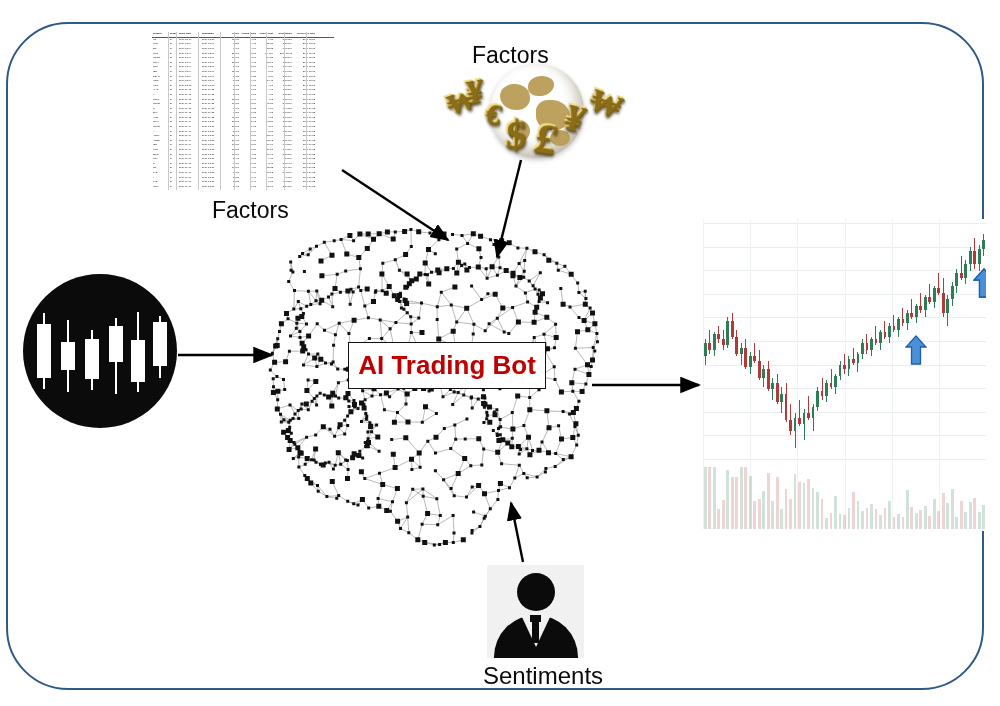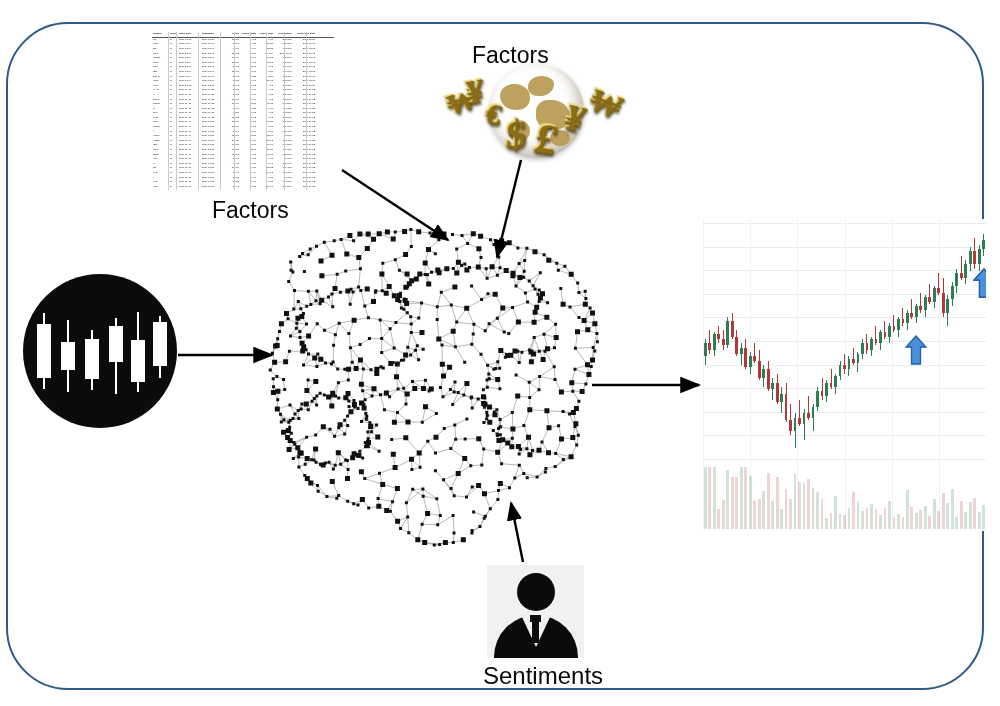--- a/index.html
+++ b/index.html
@@ -538,20 +538,21 @@
 
   <svg class="ov" viewBox="0 0 1000 706">
     <g id="brainEdges" stroke="#9a9a9a" stroke-width="0.7" fill="none">
         <path d="M298.3,301.5L300.8,308.8M298.3,301.5L293.8,309.1M298.3,301.5L306.7,306.2M294.5,290.6L288.7,281.4M294.5,290.6L308.4,291.3M294.5,290.6L293.8,309.1M288.7,281.4L292.9,271.9M291.1,270.2L292.9,271.9M291.1,270.2L290.7,261.9M290.7,261.9L292.9,271.9M299.7,256.4L302.5,253.4M299.7,256.4L308.2,254.8M302.5,253.4L308.2,254.8M302.5,253.4L310.2,249.0M310.2,249.0L308.2,254.8M310.2,249.0L316.5,246.3M316.5,246.3L324.3,242.3M316.5,246.3L308.2,254.8M324.3,242.3L334.2,240.8M324.3,242.3L332.0,255.3M334.2,240.8L341.1,239.4M341.1,239.4L349.9,235.5M341.1,239.4L353.6,240.7M341.1,239.4L346.8,254.0M349.9,235.5L353.6,240.7M359.9,233.9L368.2,234.0M359.9,233.9L353.6,240.7M359.9,233.9L373.5,239.3M368.2,234.0L373.5,239.3M368.2,234.0L379.2,233.7M379.2,233.7L373.5,239.3M379.2,233.7L387.4,231.9M379.2,233.7L393.2,239.1M387.4,231.9L395.3,231.9M395.3,231.9L393.2,239.1M395.3,231.9L404.6,231.4M404.6,231.4L410.9,229.5M410.9,229.5L418.7,231.8M410.9,229.5L411.3,246.4M418.7,231.8L430.0,233.0M430.0,233.0L438.7,233.5M430.0,233.0L438.9,239.8M438.7,233.5L444.0,233.9M438.7,233.5L438.9,239.8M444.0,233.9L438.9,239.8M452.5,234.4L462.0,235.4M462.0,235.4L467.6,243.4M462.0,235.4L473.3,233.7M473.3,233.7L480.6,236.2M473.3,233.7L467.6,243.4M480.6,236.2L490.5,239.8M490.5,239.8L494.0,244.6M490.5,239.8L501.6,240.8M501.6,240.8L509.2,242.8M501.6,240.8L494.0,244.6M509.2,242.8L517.9,247.9M509.2,242.8L494.0,244.6M517.9,247.9L526.9,248.2M526.9,248.2L535.0,251.7M526.9,248.2L524.7,260.6M526.9,248.2L519.1,263.6M535.0,251.7L544.1,254.7M544.1,254.7L548.8,260.3M544.1,254.7L556.8,263.2M548.8,260.3L556.8,263.2M556.8,263.2L558.3,270.2M556.8,263.2L564.9,266.3M564.9,266.3L558.3,270.2M564.9,266.3L571.2,274.3M571.2,274.3L577.7,283.1M571.2,274.3L558.3,270.2M577.7,283.1L578.9,292.6M585.2,291.3L578.9,292.6M585.2,291.3L585.9,298.5M585.2,291.3L585.3,304.2M585.9,298.5L585.3,304.2M585.9,298.5L578.9,292.6M590.1,308.0L592.5,313.1M590.1,308.0L585.3,304.2M590.1,308.0L584.1,320.6M592.5,313.1L594.9,323.8M592.5,313.1L584.1,320.6M594.9,323.8L587.8,329.8M594.9,323.8L596.9,333.6M594.9,323.8L584.1,320.6M596.9,333.6L597.4,341.8M596.9,333.6L587.8,329.8M596.9,333.6L593.2,347.5M597.4,341.8L593.2,347.5M594.8,350.9L593.2,347.5M594.8,350.9L592.5,359.9M592.5,359.9L591.2,366.5M592.5,359.9L587.5,364.8M592.5,359.9L593.2,347.5M591.2,366.5L587.5,364.8M591.2,366.5L588.9,374.6M588.9,374.6L585.9,383.9M588.9,374.6L587.5,364.8M588.9,374.6L575.0,369.2M585.9,383.9L582.1,391.5M585.9,383.9L571.8,382.7M582.1,391.5L572.8,391.2M578.9,401.2L576.4,408.6M578.9,401.2L572.8,391.2M576.4,408.6L573.4,412.6M576.4,408.6L569.6,414.0M573.4,412.6L569.6,414.0M573.4,412.6L563.1,411.6M573.4,412.6L575.9,423.7M574.9,426.4L575.9,423.7M574.9,426.4L578.3,435.3M574.9,426.4L572.8,437.5M574.9,426.4L569.6,414.0M578.3,435.3L572.8,437.5M578.3,435.3L576.7,444.9M578.3,435.3L575.9,423.7M576.7,444.9L572.8,437.5M576.7,444.9L571.1,456.7M571.1,456.7L563.3,459.5M571.1,456.7L555.7,453.6M571.1,456.7L555.2,466.5M563.3,459.5L555.7,453.6M563.3,459.5L555.2,466.5M555.2,466.5L545.9,468.6M545.4,471.9L545.9,468.6M545.4,471.9L537.1,476.9M537.1,476.9L527.2,477.7M537.1,476.9L545.9,468.6M537.1,476.9L523.8,473.4M527.2,477.7L523.8,473.4M514.8,478.1L523.8,473.4M514.8,478.1L509.5,487.7M514.8,478.1L519.3,465.2M509.5,487.7L500.4,483.4M509.5,487.7L498.5,490.6M498.5,490.6L500.4,483.4M498.5,490.6L497.9,499.4M498.5,490.6L484.5,493.7M497.9,499.4L490.3,508.8M490.3,508.8L485.3,516.3M490.3,508.8L484.2,518.2M490.3,508.8L484.5,493.7M484.2,518.2L485.3,516.3M484.2,518.2L479.9,526.6M479.9,526.6L472.1,530.6M479.9,526.6L471.9,533.1M479.9,526.6L485.3,516.3M471.9,533.1L472.1,530.6M463.3,539.7L453.3,542.5M453.3,542.5L445.4,542.4M453.3,542.5L454.0,533.0M445.4,542.4L439.6,544.6M445.4,542.4L434.3,544.9M439.6,544.6L434.3,544.9M439.6,544.6L424.7,542.4M434.3,544.9L424.7,542.4M424.7,542.4L417.8,539.8M417.8,539.8L408.8,532.8M417.8,539.8L422.1,524.2M408.8,532.8L400.5,528.4M408.8,532.8L407.7,517.0M400.5,528.4L397.6,521.3M400.5,528.4L407.7,517.0M397.6,521.3L407.7,517.0M397.6,521.3L390.4,511.3M390.4,511.3L386.7,510.5M390.4,511.3L392.5,501.7M386.7,510.5L378.8,506.3M386.7,510.5L392.5,501.7M378.8,506.3L378.1,498.6M378.8,506.3L368.7,508.0M368.7,508.0L362.4,499.5M358.0,505.1L353.7,503.8M358.0,505.1L362.4,499.5M358.0,505.1L347.7,501.3M347.7,501.3L353.7,503.8M347.7,501.3L338.7,495.6M336.8,498.3L338.7,495.6M336.8,498.3L326.9,496.5M326.9,496.5L318.2,491.2M326.9,496.5L338.7,495.6M326.9,496.5L317.5,485.4M318.2,491.2L317.5,485.4M318.2,491.2L310.8,483.1M310.8,483.1L307.3,478.6M310.8,483.1L317.5,485.4M310.8,483.1L304.8,475.4M304.8,475.4L307.3,478.6M304.8,475.4L298.9,467.1M298.9,467.1L305.2,464.3M298.9,467.1L298.7,457.0M293.3,458.4L298.7,457.0M293.3,458.4L300.0,452.7M293.3,458.4L301.2,453.2M289.1,449.4L294.8,444.2M289.1,449.4L294.0,442.5M289.1,449.4L297.8,447.8M289.1,449.4L290.2,440.5M287.6,437.6L288.6,438.4M287.6,437.6L290.2,440.5M283.6,432.2L288.4,430.5M283.6,432.2L291.3,433.3M283.6,432.2L289.7,427.2M281.3,422.0L283.9,419.8M281.3,422.0L288.8,422.3M281.3,422.0L280.5,414.3M281.3,422.0L290.3,420.3M280.5,414.3L277.3,409.0M280.5,414.3L283.9,419.8M280.5,414.3L290.3,420.3M277.3,409.0L277.7,399.8M277.3,409.0L283.9,419.8M277.3,409.0L290.0,404.9M277.7,399.8L273.4,392.4M277.7,399.8L277.9,391.2M273.4,392.4L277.9,391.2M273.4,392.4L273.5,386.8M273.5,386.8L277.9,391.2M273.5,386.8L273.2,378.8M273.2,378.8L276.9,376.6M270.3,370.0L274.6,362.3M270.3,370.0L276.9,376.6M274.6,362.3L272.4,353.3M274.6,362.3L285.6,361.7M272.4,353.3L275.6,346.0M272.4,353.3L277.2,345.5M272.4,353.3L277.7,338.8M275.6,346.0L277.2,345.5M275.6,346.0L277.7,338.8M277.7,338.8L277.2,345.5M277.7,338.8L279.5,331.5M279.5,331.5L281.4,323.8M281.4,323.8L288.0,318.8M286.5,313.6L288.0,318.8M286.5,313.6L293.8,309.1M293.8,309.1L300.8,308.8M367.3,248.4L373.5,239.3M367.3,248.4L358.8,257.5M411.3,246.4L405.6,254.5M428.5,249.4L435.3,253.7M428.5,249.4L425.2,263.1M428.5,249.4L438.9,239.8M456.7,249.1L467.6,243.4M456.7,249.1L458.4,262.2M467.6,243.4L478.9,248.8M478.9,248.8L481.0,257.6M494.0,244.6L498.8,256.9M321.0,260.9L332.0,255.3M346.8,254.0L358.8,257.5M358.8,257.5L360.4,268.8M382.8,263.3L381.9,274.0M382.8,263.3L395.3,259.7M395.3,259.7L399.4,270.2M395.3,259.7L405.6,254.5M425.2,263.1L431.5,272.2M425.2,263.1L425.1,274.5M458.4,262.2L461.6,265.5M458.4,262.2L464.8,264.1M458.4,262.2L453.4,268.5M458.4,262.2L456.8,273.1M464.8,264.1L461.6,265.5M464.8,264.1L469.5,267.5M464.8,264.1L466.9,270.1M481.0,257.6L478.3,267.1M498.8,256.9L500.0,267.7M498.8,256.9L492.1,266.8M519.1,263.6L524.7,260.6M519.1,263.6L524.2,271.3M519.1,263.6L513.1,273.3M524.7,260.6L524.2,271.3M321.9,275.8L337.2,274.3M337.2,274.3L345.7,271.1M337.2,274.3L335.0,288.5M345.7,271.1L360.4,268.8M360.4,268.8L358.6,287.1M381.9,274.0L389.2,286.5M381.9,274.0L382.2,290.8M399.4,270.2L407.1,274.0M399.4,270.2L411.7,280.8M407.1,274.0L411.7,280.8M427.5,274.8L425.1,274.5M427.5,274.8L431.5,272.2M427.5,274.8L419.8,274.1M427.5,274.8L428.7,284.0M439.1,272.7L437.8,270.0M439.1,272.7L431.5,272.2M439.1,272.7L446.8,268.7M456.8,273.1L453.4,268.5M456.8,273.1L461.6,265.5M466.9,270.1L469.5,267.5M466.9,270.1L461.6,265.5M487.1,278.3L486.2,268.7M487.1,278.3L497.4,275.2M487.1,278.3L492.1,266.8M487.1,278.3L478.3,267.1M497.4,275.2L500.0,267.7M497.4,275.2L506.2,270.5M497.4,275.2L492.1,266.8M512.9,275.7L513.1,273.3M512.9,275.7L519.9,277.4M512.9,275.7L506.2,270.5M512.9,275.7L516.0,286.0M524.2,271.3L523.7,277.3M524.2,271.3L519.9,277.4M540.3,272.7L529.2,281.0M540.3,272.7L533.1,285.7M308.4,291.3L316.8,291.1M308.4,291.3L316.0,300.7M308.4,291.3L310.8,304.6M316.8,291.1L316.0,300.7M316.8,291.1L321.7,300.2M316.8,291.1L320.1,303.7M335.0,288.5L331.9,294.0M335.0,288.5L340.4,292.2M351.0,289.2L353.1,292.0M351.0,289.2L347.9,290.9M351.0,289.2L358.6,287.1M358.6,287.1L360.8,290.4M358.6,287.1L353.1,292.0M375.8,290.7L375.4,292.2M375.8,290.7L382.2,290.8M389.2,286.5L386.2,293.2M389.2,286.5L382.2,290.8M389.2,286.5L394.3,295.7M409.3,283.7L407.6,286.8M409.3,283.7L411.7,280.8M428.7,284.0L425.1,274.5M441.3,292.2L454.9,287.0M441.3,292.2L437.3,306.7M441.3,292.2L451.3,305.1M471.6,285.9L481.6,299.6M487.9,293.7L495.2,294.3M487.9,293.7L481.6,299.6M495.2,294.3L481.6,299.6M495.2,294.3L502.8,308.1M516.0,286.0L519.9,277.4M516.0,286.0L523.7,277.3M516.0,286.0L525.4,292.9M525.4,292.9L527.6,301.9M525.4,292.9L535.1,289.0M542.5,293.8L538.0,294.3M542.5,293.8L540.4,297.9M542.5,293.8L539.2,290.1M542.5,293.8L539.1,301.5M560.8,288.5L563.1,304.2M300.8,308.8L303.4,313.4M300.8,308.8L306.7,306.2M320.1,303.7L321.7,300.2M320.1,303.7L316.0,300.7M320.1,303.7L310.8,304.6M332.7,306.8L328.5,296.9M332.7,306.8L331.9,294.0M332.7,306.8L321.7,300.2M350.2,304.2L353.1,292.0M350.2,304.2L347.9,290.9M364.8,306.1L373.5,301.4M364.8,306.1L368.4,317.7M364.8,306.1L360.8,290.4M373.5,301.4L375.4,292.2M398.6,298.8L397.7,299.6M398.6,298.8L399.5,301.5M398.6,298.8L399.9,301.5M398.6,298.8L399.5,295.6M404.1,298.9L405.2,300.4M404.1,298.9L399.9,301.5M421.5,303.1L406.6,303.4M421.5,303.1L418.8,318.0M421.5,303.1L437.3,306.7M421.5,303.1L405.2,300.4M437.3,306.7L437.2,319.4M437.3,306.7L451.3,305.1M451.3,305.1L466.7,308.2M451.3,305.1L456.7,322.1M466.7,308.2L456.7,322.1M466.7,308.2L481.6,299.6M466.7,308.2L473.9,324.2M502.8,308.1L512.6,307.4M502.8,308.1L497.3,318.2M512.6,307.4L518.4,322.1M512.6,307.4L527.6,301.9M512.6,307.4L497.3,318.2M527.6,301.9L536.7,307.3M547.6,302.8L539.1,301.5M547.6,302.8L540.4,297.9M563.1,304.2L570.0,306.9M570.0,306.9L579.0,317.6M570.0,306.9L585.3,304.2M288.0,318.8L296.8,323.2M306.5,323.9L301.8,316.5M306.5,323.9L296.8,323.2M306.5,323.9L299.9,331.5M317.2,323.8L324.5,330.3M317.2,323.8L308.6,336.0M339.2,323.3L335.4,334.8M339.2,323.3L348.9,333.4M339.2,323.3L354.1,320.3M339.2,323.3L324.5,330.3M354.1,320.3L348.9,333.4M354.1,320.3L368.4,317.7M368.4,317.7L380.2,319.9M380.2,319.9L390.1,328.8M380.2,319.9L395.9,322.5M380.2,319.9L381.7,338.6M395.9,322.5L390.1,328.8M395.9,322.5L407.2,312.8M395.9,322.5L411.2,324.1M411.2,324.1L410.7,316.7M411.2,324.1L411.3,332.4M411.2,324.1L418.8,318.0M418.8,318.0L410.7,316.7M437.2,319.4L438.8,338.9M456.7,322.1L453.2,331.2M456.7,322.1L473.9,324.2M473.9,324.2L473.2,333.9M473.9,324.2L485.2,330.8M489.1,323.8L485.2,330.8M489.1,323.8L497.3,318.2M489.1,323.8L504.2,332.0M497.3,318.2L504.2,332.0M497.3,318.2L485.2,330.8M518.4,322.1L508.8,333.4M518.4,322.1L534.1,322.3M534.1,322.3L535.1,312.3M534.1,322.3L546.8,317.2M546.8,317.2L555.6,324.3M546.8,317.2L535.1,312.3M555.6,324.3L556.2,337.6M555.6,324.3L544.0,334.2M579.0,317.6L584.1,320.6M584.1,320.6L587.8,329.8M290.5,336.0L300.0,337.5M290.5,336.0L296.3,328.3M290.5,336.0L299.9,331.5M308.6,336.0L300.0,337.5M308.6,336.0L302.1,343.3M324.5,330.3L335.4,334.8M335.4,334.8L333.6,345.3M348.9,333.4L350.4,347.7M369.4,338.5L360.1,344.6M369.4,338.5L381.7,338.6M381.7,338.6L390.1,328.8M381.7,338.6L381.7,352.4M381.7,338.6L394.2,348.0M390.1,328.8L394.2,348.0M411.3,332.4L422.0,332.6M411.3,332.4L417.3,345.7M411.3,332.4L407.8,347.3M438.8,338.9L442.0,345.1M438.8,338.9L453.2,331.2M438.8,338.9L455.4,346.8M453.2,331.2L455.4,346.8M473.2,333.9L471.8,344.3M504.2,332.0L508.8,333.4M534.2,337.5L544.0,334.2M534.2,337.5L529.4,350.0M534.2,337.5L539.3,351.3M534.2,337.5L531.0,352.0M544.0,334.2L556.2,337.6M544.0,334.2L547.5,348.7M556.2,337.6L554.5,347.8M577.5,331.8L587.8,329.8M577.5,331.8L575.4,348.2M289.4,351.3L285.6,361.7M289.4,351.3L302.7,351.1M302.7,351.1L306.0,349.8M302.7,351.1L303.7,346.8M317.8,354.0L314.7,358.0M317.8,354.0L320.8,359.3M317.8,354.0L308.5,354.0M317.8,354.0L325.5,363.1M333.6,345.3L333.1,362.1M350.4,347.7L360.1,344.6M350.4,347.7L352.2,362.2M350.4,347.7L360.4,360.0M381.7,352.4L394.2,348.0M381.7,352.4L390.8,363.4M394.2,348.0L405.6,354.9M407.8,347.3L405.6,354.9M407.8,347.3L410.7,355.0M407.8,347.3L415.5,350.3M423.2,349.3L417.3,345.7M423.2,349.3L415.5,350.3M442.0,345.1L455.4,346.8M442.0,345.1L442.3,364.3M455.4,346.8L471.8,344.3M455.4,346.8L464.7,362.3M471.8,344.3L481.0,354.2M481.0,354.2L487.5,365.3M500.8,350.5L505.4,357.3M500.8,350.5L507.5,355.4M500.8,350.5L510.8,355.2M500.8,350.5L497.8,361.8M515.0,351.0L517.9,351.3M515.0,351.0L510.8,355.2M515.0,351.0L521.9,352.2M533.6,354.0L531.0,352.0M533.6,354.0L529.4,350.0M533.6,354.0L539.3,351.3M547.5,348.7L545.0,351.3M547.5,348.7L554.5,347.8M547.5,348.7L539.3,351.3M554.5,347.8L545.0,351.3M575.4,348.2L593.2,347.5M575.4,348.2L587.5,364.8M303.5,365.1L308.5,354.0M303.5,365.1L314.7,358.0M303.5,365.1L316.9,366.6M316.9,366.6L320.8,359.3M316.9,366.6L314.7,358.0M316.9,366.6L325.5,363.1M333.1,362.1L331.5,364.1M333.1,362.1L325.5,363.1M333.1,362.1L337.7,369.1M352.2,362.2L356.1,368.6M352.2,362.2L348.6,369.3M360.4,360.0L363.4,369.1M360.4,360.0L356.1,368.6M360.4,360.0L371.0,369.7M381.0,366.8L383.3,368.1M381.0,366.8L376.8,369.2M393.0,362.4L390.8,363.4M393.0,362.4L397.3,363.9M403.6,360.0L401.4,360.3M403.6,360.0L405.6,354.9M403.6,360.0L397.3,363.9M403.6,360.0L410.7,355.0M418.6,359.8L410.7,355.0M418.6,359.8L415.5,350.3M442.3,364.3L449.6,367.2M442.3,364.3L443.5,375.9M449.6,367.2L443.5,375.9M487.5,365.3L493.9,369.3M487.5,365.3L488.8,373.9M487.5,365.3L495.7,368.5M487.5,365.3L497.8,361.8M499.7,368.2L495.7,368.5M499.7,368.2L493.9,369.3M499.7,368.2L497.8,361.8M519.2,362.6L521.9,352.2M519.2,362.6L510.8,355.2M519.2,362.6L517.9,351.3M531.4,361.8L531.0,352.0M543.1,359.4L545.0,351.3M543.1,359.4L539.3,351.3M554.2,366.8L555.0,379.6M554.2,366.8L539.6,376.6M554.2,366.8L545.0,351.3M575.0,369.2L587.5,364.8M575.0,369.2L571.8,382.7M276.9,376.6L283.5,379.4M283.5,379.4L284.7,389.5M308.1,380.1L315.8,381.5M308.1,380.1L306.9,390.4M315.8,381.5L306.9,390.4M338.4,382.7L348.3,379.9M338.4,382.7L332.7,393.3M338.4,382.7L335.5,395.9M348.3,379.9L348.6,369.3M361.4,384.3L362.6,390.7M361.4,384.3L374.0,388.8M361.4,384.3L363.4,369.1M376.8,373.6L376.8,369.2M376.8,373.6L371.0,369.7M396.5,376.7L398.1,388.9M396.5,376.7L397.3,363.9M396.5,376.7L403.7,388.2M412.5,381.6L414.8,388.5M412.5,381.6L403.7,388.2M412.5,381.6L425.4,380.2M412.5,381.6L423.5,388.6M425.4,380.2L423.5,388.6M425.4,380.2L431.3,389.1M443.5,375.9L440.5,387.6M455.0,381.9L450.4,389.6M455.0,381.9L454.2,392.1M466.9,383.6L463.8,395.1M466.9,383.6L458.2,392.4M489.3,378.7L487.0,379.9M489.3,378.7L488.8,373.9M489.3,378.7L497.7,379.6M497.7,379.6L499.9,388.8M497.7,379.6L488.8,373.9M497.7,379.6L487.0,379.9M516.1,375.0L529.2,382.3M529.2,382.3L539.6,376.6M529.2,382.3L539.0,389.7M529.2,382.3L529.7,397.4M539.6,376.6L539.0,389.7M539.6,376.6L555.0,379.6M555.0,379.6L561.4,391.9M571.8,382.7L572.8,391.2M277.9,391.2L284.7,389.5M306.9,390.4L314.3,398.5M320.1,393.3L316.9,395.9M320.1,393.3L324.3,395.0M332.7,393.3L332.2,396.0M332.7,393.3L335.5,395.9M332.7,393.3L328.6,397.0M348.0,393.6L345.8,397.8M348.0,393.6L348.8,401.0M348.0,393.6L354.0,400.4M362.6,390.7L365.1,399.8M362.6,390.7L372.0,396.0M362.6,390.7L374.0,388.8M374.0,388.8L372.0,396.0M374.0,388.8L380.5,394.8M389.6,396.7L386.4,392.9M389.6,396.7L380.5,394.8M389.6,396.7L398.1,388.9M407.2,394.1L403.7,388.2M407.2,394.1L414.8,388.5M407.2,394.1L406.0,403.9M407.2,394.1L398.1,388.9M429.1,390.9L431.3,389.1M429.1,390.9L423.5,388.6M443.0,396.7L440.5,387.6M443.0,396.7L450.4,389.6M443.0,396.7L454.2,392.1M454.2,392.1L458.2,392.4M454.2,392.1L450.4,389.6M454.2,392.1L463.8,395.1M471.5,397.0L471.2,398.0M471.5,397.0L478.2,399.1M471.5,397.0L463.8,395.1M483.5,396.7L484.9,398.0M483.5,396.7L478.2,399.1M499.9,388.8L487.3,387.2M517.7,396.0L529.7,397.4M517.7,396.0L512.3,412.6M529.7,397.4L539.0,389.7M529.7,397.4L529.8,409.7M561.4,391.9L572.8,391.2M290.0,404.9L298.2,410.5M290.0,404.9L295.0,413.9M308.3,409.8L306.3,404.0M308.3,409.8L301.2,409.1M308.3,409.8L301.9,403.9M308.3,409.8L312.1,401.3M316.6,405.1L312.1,401.3M316.6,405.1L314.3,398.5M316.6,405.1L316.9,395.9M331.8,405.9L328.6,397.0M331.8,405.9L332.2,396.0M349.0,406.6L350.9,411.8M349.0,406.6L354.6,407.1M363.9,404.3L361.5,402.9M363.9,404.3L364.1,408.0M384.4,409.7L397.5,412.6M384.4,409.7L380.5,394.8M397.5,412.6L394.4,422.2M397.5,412.6L406.0,403.9M397.5,412.6L408.0,421.9M406.0,403.9L403.7,388.2M425.5,406.8L436.4,413.5M425.5,406.8L422.3,422.2M436.4,413.5L422.3,422.2M452.7,404.5L458.2,392.4M452.7,404.5L463.8,395.1M472.2,408.1L471.2,398.0M472.2,408.1L478.2,399.1M486.8,412.6L487.3,415.5M486.8,412.6L484.4,407.3M486.8,412.6L489.5,407.1M496.9,409.7L494.3,411.9M496.9,409.7L495.0,414.7M496.9,409.7L489.5,407.1M496.9,409.7L500.1,419.6M512.3,412.6L500.1,419.6M512.3,412.6L512.9,429.0M529.8,409.7L523.9,425.5M529.8,409.7L546.9,410.8M546.9,410.8L563.1,411.6M546.9,410.8L549.0,427.8M563.1,411.6L569.6,414.0M283.9,419.8L288.8,422.3M283.9,419.8L290.3,420.3M298.8,418.6L293.0,418.4M298.8,418.6L295.0,413.9M298.8,418.6L298.2,410.5M298.8,418.6L290.3,420.3M323.3,426.8L330.0,429.2M323.3,426.8L315.7,434.9M323.3,426.8L334.6,436.3M330.0,429.2L334.6,436.3M347.7,425.6L344.7,420.2M347.7,425.6L340.1,424.7M347.7,425.6L344.7,433.9M361.5,421.5L366.4,419.2M361.5,421.5L366.8,416.2M361.5,421.5L369.9,422.8M361.5,421.5L365.8,413.5M376.6,425.0L370.6,426.4M376.6,425.0L369.9,422.8M376.6,425.0L371.6,431.8M376.6,425.0L367.9,432.1M394.4,422.2L408.0,421.9M408.0,421.9L422.3,422.2M444.3,428.5L454.8,424.9M444.3,428.5L436.0,437.3M454.8,424.9L466.9,418.9M454.8,424.9L455.7,439.2M483.9,422.5L486.7,418.8M483.9,422.5L489.8,422.2M500.6,426.8L500.1,427.1M500.6,426.8L498.5,428.4M500.6,426.8L500.1,419.6M500.6,426.8L497.1,433.9M512.9,429.0L512.3,438.3M512.9,429.0L523.9,425.5M512.9,429.0L500.1,427.1M523.9,425.5L528.5,437.2M549.0,427.8L558.6,425.8M549.0,427.8L542.0,442.1M558.6,425.8L561.5,439.0M288.6,438.4L290.2,440.5M288.6,438.4L291.3,433.3M288.6,438.4L294.0,442.5M306.6,437.2L315.7,434.9M306.6,437.2L294.0,442.5M306.6,437.2L294.8,444.2M306.6,437.2L297.8,447.8M334.6,436.3L338.7,427.7M334.6,436.3L344.7,433.9M344.7,433.9L338.7,427.7M365.3,442.4L368.5,442.5M365.3,442.4L367.3,445.8M365.3,442.4L365.6,446.5M377.8,437.1L371.6,431.8M377.8,437.1L368.1,438.7M391.7,439.6L405.8,437.8M405.8,437.8L419.2,452.9M427.8,441.2L436.0,437.3M427.8,441.2L435.5,452.9M427.8,441.2L419.2,452.9M455.7,439.2L465.2,438.9M455.7,439.2L450.8,448.6M465.2,438.9L478.8,438.7M478.8,438.7L483.7,449.1M498.9,440.5L502.8,439.8M498.9,440.5L497.4,435.6M512.3,438.3L507.8,443.0M512.3,438.3L511.8,446.8M512.3,438.3L502.8,439.8M528.5,437.2L526.9,448.7M528.5,437.2L518.4,446.5M528.5,437.2L532.5,450.4M542.0,442.1L539.0,450.3M542.0,442.1L548.5,452.7M561.5,439.0L572.8,437.5M561.5,439.0L555.7,453.6M298.7,457.0L300.0,452.7M298.7,457.0L301.2,453.2M298.7,457.0L307.2,458.5M315.6,449.0L314.1,459.9M315.6,449.0L311.6,459.8M338.3,452.8L345.7,460.1M338.3,452.8L340.7,464.3M338.3,452.8L347.4,460.5M338.3,452.8L335.2,465.2M354.1,453.7L355.3,455.3M354.1,453.7L352.6,457.8M362.7,458.1L358.8,455.4M362.7,458.1L359.8,451.2M362.7,458.1L355.3,455.3M379.1,451.3L367.3,445.8M379.1,451.3L368.5,442.5M393.3,454.3L395.1,467.6M411.5,459.3L419.2,452.9M411.5,459.3L411.9,469.6M411.5,459.3L420.1,467.3M411.5,459.3L395.1,467.6M419.2,452.9L420.1,467.3M435.5,452.9L450.8,448.6M450.8,448.6L464.7,458.5M464.7,458.5L470.8,465.7M464.7,458.5L458.2,473.5M483.7,449.1L497.7,452.2M483.7,449.1L481.8,464.9M497.7,452.2L501.6,463.7M497.7,452.2L502.8,439.8M497.7,452.2L507.8,443.0M519.2,453.9L520.6,449.4M519.2,453.9L518.4,446.5M519.2,453.9L526.9,448.7M529.9,454.7L532.5,450.4M529.9,454.7L526.9,448.7M529.9,454.7L539.0,450.3M548.5,452.7L555.7,453.6M548.5,452.7L539.0,450.3M305.2,464.3L307.2,458.5M305.2,464.3L311.6,459.8M323.2,465.1L320.5,464.6M323.2,465.1L325.4,463.1M323.2,465.1L329.0,462.2M333.4,469.1L335.2,465.2M333.4,469.1L329.0,462.2M348.1,469.4L347.4,460.5M348.1,469.4L340.7,464.3M348.1,469.4L347.5,478.5M361.4,471.8L364.8,478.6M379.5,473.2L382.7,484.4M379.5,473.2L364.8,478.6M379.5,473.2L395.1,467.6M411.9,469.6L420.1,467.3M435.4,470.7L443.6,479.8M458.2,473.5L470.8,465.7M458.2,473.5L443.6,479.8M458.2,473.5L451.1,488.5M470.8,465.7L481.8,464.9M501.6,463.7L519.3,465.2M519.3,465.2L523.8,473.4M307.3,478.6L317.5,485.4M332.3,481.6L338.7,495.6M364.8,478.6L382.7,484.4M382.7,484.4L378.1,498.6M382.7,484.4L397.4,488.6M397.4,488.6L392.5,501.7M412.7,489.3L422.9,489.0M412.7,489.3L423.2,496.2M412.7,489.3L406.4,502.8M422.9,489.0L423.2,496.2M422.9,489.0L436.8,498.7M422.9,489.0L406.4,502.8M443.6,479.8L451.1,488.5M443.6,479.8L454.2,495.7M451.1,488.5L454.2,495.7M472.2,487.1L478.6,485.4M472.2,487.1L466.5,497.1M478.6,485.4L484.5,493.7M478.6,485.4L466.5,497.1M353.7,503.8L362.4,499.5M378.1,498.6L392.5,501.7M406.4,502.8L407.7,517.0M423.2,496.2L436.8,498.7M423.2,496.2L427.6,513.5M436.8,498.7L440.3,515.5M454.2,495.7L466.5,497.1M427.6,513.5L422.1,524.2M427.6,513.5L440.3,515.5M440.3,515.5L437.7,524.7M453.1,515.5L454.0,533.0M453.1,515.5L437.7,524.7M473.6,511.9L485.3,516.3M422.1,524.2L437.7,524.7M417.3,345.7L415.5,350.3M417.3,345.7L410.7,355.0M415.5,350.3L410.7,355.0M410.7,355.0L405.6,354.9M401.4,360.3L397.3,363.9M383.3,368.1L376.8,369.2M371.0,369.7L363.4,369.1M363.4,369.1L356.1,368.6M356.1,368.6L348.6,369.3M348.6,369.3L344.8,369.2M344.8,369.2L337.7,369.1M337.7,369.1L331.5,364.1M331.5,364.1L325.5,363.1M325.5,363.1L320.8,359.3M320.8,359.3L314.7,358.0M314.7,358.0L308.5,354.0M308.5,354.0L306.0,349.8M306.0,349.8L303.7,346.8M306.0,349.8L302.1,343.3M303.7,346.8L302.1,343.3M302.1,343.3L300.0,337.5M300.0,337.5L299.9,331.5M299.9,331.5L296.3,328.3M299.9,331.5L296.8,323.2M296.3,328.3L296.8,323.2M296.8,323.2L297.9,318.3M296.8,323.2L301.8,316.5M297.9,318.3L301.8,316.5M297.9,318.3L303.4,313.4M301.8,316.5L303.4,313.4M306.7,306.2L310.8,304.6M310.8,304.6L316.0,300.7M316.0,300.7L321.7,300.2M321.7,300.2L328.5,296.9M328.5,296.9L331.9,294.0M331.9,294.0L340.4,292.2M340.4,292.2L347.9,290.9M347.9,290.9L353.1,292.0M360.8,290.4L367.2,288.9M375.4,292.2L382.2,290.8M382.2,290.8L386.2,293.2M394.3,295.7L397.7,299.6M394.3,295.7L399.5,295.6M397.7,299.6L399.5,301.5M397.7,299.6L399.9,301.5M397.7,299.6L399.5,295.6M405.2,300.4L406.6,303.4M405.2,300.4L399.9,301.5M406.6,303.4L403.9,309.3M410.7,316.7L407.2,312.8M410.7,316.7L403.9,309.3M407.2,312.8L403.9,309.3M403.9,309.3L401.4,308.1M403.9,309.3L399.9,301.5M401.4,308.1L399.9,301.5M399.5,301.5L399.9,301.5M399.5,295.6L400.4,293.3M405.8,287.3L407.6,286.8M407.6,286.8L411.7,280.8M411.7,280.8L416.3,278.9M416.3,278.9L419.8,274.1M419.8,274.1L425.1,274.5M425.1,274.5L431.5,272.2M431.5,272.2L437.8,270.0M437.8,270.0L446.8,268.7M446.8,268.7L453.4,268.5M469.5,267.5L478.3,267.1M478.3,267.1L486.2,268.7M486.2,268.7L492.1,266.8M492.1,266.8L500.0,267.7M500.0,267.7L506.2,270.5M506.2,270.5L513.1,273.3M513.1,273.3L519.9,277.4M519.9,277.4L523.7,277.3M523.7,277.3L529.2,281.0M529.2,281.0L533.1,285.7M529.2,281.0L535.1,289.0M533.1,285.7L535.1,289.0M535.1,289.0L539.2,290.1M535.1,289.0L538.0,294.3M539.2,290.1L538.0,294.3M538.0,294.3L540.4,297.9M540.4,297.9L539.1,301.5M539.1,301.5L536.7,307.3M536.7,307.3L535.1,312.3M338.7,427.7L340.1,424.7M340.1,424.7L344.7,420.2M344.7,420.2L347.6,415.9M347.6,415.9L350.9,411.8M350.9,411.8L354.6,407.1M350.9,411.8L358.0,408.4M354.6,407.1L354.5,404.6M354.6,407.1L358.0,408.4M361.5,402.9L365.1,399.8M361.5,402.9L364.1,408.0M361.5,402.9L358.0,408.4M365.1,399.8L372.0,396.0M372.0,396.0L380.5,394.8M380.5,394.8L386.4,392.9M386.4,392.9L398.1,388.9M398.1,388.9L403.7,388.2M414.8,388.5L423.5,388.6M423.5,388.6L431.3,389.1M450.4,389.6L458.2,392.4M458.2,392.4L463.8,395.1M463.8,395.1L471.2,398.0M471.2,398.0L478.2,399.1M478.2,399.1L484.9,398.0M478.2,399.1L483.6,403.4M485.0,404.2L483.6,403.4M485.0,404.2L484.4,407.3M485.0,404.2L489.5,407.1M485.0,404.2L484.9,398.0M489.5,407.1L484.4,407.3M494.3,411.9L495.0,414.7M495.0,414.7L500.1,419.6M495.0,414.7L487.3,415.5M500.1,419.6L500.1,427.1M500.1,419.6L498.5,428.4M500.1,427.1L498.5,428.4M500.3,434.7L497.4,435.6M500.3,434.7L497.1,433.9M500.3,434.7L502.8,439.8M539.0,450.3L532.5,450.4M532.5,450.4L526.9,448.7M526.9,448.7L520.6,449.4M526.9,448.7L518.4,446.5M520.6,449.4L518.4,446.5M518.4,446.5L511.8,446.8M511.8,446.8L507.8,443.0M507.8,443.0L502.8,439.8M502.8,439.8L497.4,435.6M497.4,435.6L497.1,433.9M497.1,433.9L493.3,430.6M489.8,422.2L486.7,418.8M486.7,418.8L487.3,415.5M484.4,407.3L483.6,403.4M483.6,403.4L484.9,398.0M483.4,389.8L487.3,387.2M487.3,387.2L487.0,379.9M487.0,379.9L488.8,373.9M493.9,369.3L495.7,368.5M495.7,368.5L497.8,361.8M505.4,357.3L507.5,355.4M505.4,357.3L510.8,355.2M507.5,355.4L510.8,355.2M517.9,351.3L521.9,352.2M521.9,352.2L529.4,350.0M529.4,350.0L531.0,352.0M529.4,350.0L539.3,351.3M539.3,351.3L545.0,351.3M371.6,431.8L367.9,432.1M371.6,431.8L370.6,426.4M371.6,431.8L368.1,438.7M367.9,432.1L370.6,426.4M367.9,432.1L368.1,438.7M368.1,438.7L368.5,442.5M368.5,442.5L367.3,445.8M368.5,442.5L365.6,446.5M367.3,445.8L365.6,446.5M365.6,446.5L359.8,451.2M359.8,451.2L358.8,455.4M359.8,451.2L355.3,455.3M358.8,455.4L355.3,455.3M355.3,455.3L352.6,457.8M347.4,460.5L345.7,460.1M347.4,460.5L340.7,464.3M345.7,460.1L340.7,464.3M340.7,464.3L335.2,465.2M335.2,465.2L329.0,462.2M335.2,465.2L325.4,463.1M329.0,462.2L325.4,463.1M325.4,463.1L320.5,464.6M325.4,463.1L316.0,462.2M320.5,464.6L316.0,462.2M320.5,464.6L314.1,459.9M316.0,462.2L314.1,459.9M316.0,462.2L311.6,459.8M314.1,459.9L311.6,459.8M311.6,459.8L307.2,458.5M301.2,453.2L300.0,452.7M301.2,453.2L297.8,447.8M297.8,447.8L294.8,444.2M294.8,444.2L294.0,442.5M294.0,442.5L290.2,440.5M291.3,433.3L288.4,430.5M288.4,430.5L289.7,427.2M289.7,427.2L288.8,422.3M288.8,422.3L290.3,420.3M290.3,420.3L293.0,418.4M293.0,418.4L295.0,413.9M295.0,413.9L298.2,410.5M295.0,413.9L301.2,409.1M298.2,410.5L301.2,409.1M298.2,410.5L301.9,403.9M301.2,409.1L301.9,403.9M301.9,403.9L306.3,404.0M306.3,404.0L312.1,401.3M312.1,401.3L314.3,398.5M314.3,398.5L316.9,395.9M324.3,395.0L328.6,397.0M328.6,397.0L332.2,396.0M332.2,396.0L335.5,395.9M332.2,396.0L338.7,398.1M335.5,395.9L338.7,398.1M338.7,398.1L345.8,397.8M345.8,397.8L348.8,401.0M348.8,401.0L354.0,400.4M348.8,401.0L354.5,404.6M354.0,400.4L354.5,404.6M354.5,404.6L358.0,408.4M364.1,408.0L365.8,413.5M365.8,413.5L366.8,416.2M365.8,413.5L366.4,419.2M366.8,416.2L366.4,419.2M366.8,416.2L369.9,422.8M366.4,419.2L369.9,422.8M369.9,422.8L370.6,426.4"></path>
       </g>
     <g id="brainNodes" fill="#111111">
         <path d="M296.8,300.0h3v3h-3zM293.0,289.1h3v3h-3zM287.2,279.9h3v3h-3zM289.6,268.7h3v3h-3zM289.2,260.4h3v3h-3zM298.2,254.9h3v3h-3zM301.0,251.9h3v3h-3zM308.7,247.5h3v3h-3zM315.0,244.8h3v3h-3zM322.8,240.8h3v3h-3zM332.7,239.3h3v3h-3zM339.6,237.9h3v3h-3zM347.4,233.0h5v5h-5zM357.4,231.4h5v5h-5zM365.7,231.5h5v5h-5zM376.7,231.2h5v5h-5zM384.9,229.4h5v5h-5zM393.8,230.4h3v3h-3zM402.1,228.9h5v5h-5zM409.4,228.0h3v3h-3zM416.2,229.3h5v5h-5zM428.5,231.5h3v3h-3zM437.2,232.0h3v3h-3zM441.5,231.4h5v5h-5zM451.0,232.9h3v3h-3zM460.5,233.9h3v3h-3zM470.8,231.2h5v5h-5zM478.1,233.7h5v5h-5zM489.0,238.3h3v3h-3zM499.1,238.3h5v5h-5zM506.7,240.3h5v5h-5zM516.4,246.4h3v3h-3zM525.4,246.7h3v3h-3zM532.5,249.2h5v5h-5zM542.6,253.2h3v3h-3zM546.3,257.8h5v5h-5zM555.3,261.7h3v3h-3zM563.4,264.8h3v3h-3zM568.7,271.8h5v5h-5zM576.2,281.6h3v3h-3zM583.7,289.8h3v3h-3zM584.4,297.0h3v3h-3zM588.6,306.5h3v3h-3zM590.0,310.6h5v5h-5zM592.4,321.3h5v5h-5zM595.4,332.1h3v3h-3zM595.9,340.3h3v3h-3zM593.3,349.4h3v3h-3zM590.0,357.4h5v5h-5zM589.7,365.0h3v3h-3zM586.4,372.1h5v5h-5zM584.4,382.4h3v3h-3zM579.6,389.0h5v5h-5zM577.4,399.7h3v3h-3zM573.9,406.1h5v5h-5zM570.9,410.1h5v5h-5zM573.4,424.9h3v3h-3zM576.8,433.8h3v3h-3zM575.2,443.4h3v3h-3zM568.6,454.2h5v5h-5zM561.8,458.0h3v3h-3zM553.7,465.0h3v3h-3zM543.9,470.4h3v3h-3zM535.6,475.4h3v3h-3zM525.7,476.2h3v3h-3zM513.3,476.6h3v3h-3zM508.0,486.2h3v3h-3zM497.0,489.1h3v3h-3zM496.4,497.9h3v3h-3zM488.8,507.3h3v3h-3zM482.7,516.7h3v3h-3zM478.4,525.1h3v3h-3zM470.4,531.6h3v3h-3zM460.8,537.2h5v5h-5zM451.8,541.0h3v3h-3zM442.9,539.9h5v5h-5zM438.1,543.1h3v3h-3zM432.8,543.4h3v3h-3zM422.2,539.9h5v5h-5zM415.3,537.3h5v5h-5zM407.3,531.3h3v3h-3zM399.0,526.9h3v3h-3zM395.1,518.8h5v5h-5zM388.9,509.8h3v3h-3zM384.2,508.0h5v5h-5zM376.3,503.8h5v5h-5zM367.2,506.5h3v3h-3zM356.5,503.6h3v3h-3zM346.2,499.8h3v3h-3zM335.3,496.8h3v3h-3zM325.4,495.0h3v3h-3zM316.7,489.7h3v3h-3zM308.3,480.6h5v5h-5zM303.3,473.9h3v3h-3zM297.4,465.6h3v3h-3zM291.8,456.9h3v3h-3zM286.6,446.9h5v5h-5zM285.1,435.1h5v5h-5zM281.1,429.7h5v5h-5zM279.8,420.5h3v3h-3zM279.0,412.8h3v3h-3zM274.8,406.5h5v5h-5zM276.2,398.3h3v3h-3zM270.9,389.9h5v5h-5zM272.0,385.3h3v3h-3zM271.7,377.3h3v3h-3zM268.8,368.5h3v3h-3zM272.1,359.8h5v5h-5zM270.9,351.8h3v3h-3zM273.1,343.5h5v5h-5zM276.2,337.3h3v3h-3zM278.0,330.0h3v3h-3zM278.9,321.3h5v5h-5zM284.0,311.1h5v5h-5zM292.3,307.6h3v3h-3zM352.1,239.2h3v3h-3zM364.8,245.9h5v5h-5zM371.0,236.8h5v5h-5zM390.7,236.6h5v5h-5zM409.8,244.9h3v3h-3zM426.0,246.9h5v5h-5zM437.4,238.3h3v3h-3zM455.2,247.6h3v3h-3zM466.1,241.9h3v3h-3zM476.4,246.3h5v5h-5zM492.5,243.1h3v3h-3zM306.7,253.3h3v3h-3zM318.5,258.4h5v5h-5zM329.5,252.8h5v5h-5zM344.3,251.5h5v5h-5zM356.3,255.0h5v5h-5zM381.3,261.8h3v3h-3zM393.8,258.2h3v3h-3zM403.1,252.0h5v5h-5zM422.7,260.6h5v5h-5zM433.8,252.2h3v3h-3zM455.9,259.7h5v5h-5zM463.3,262.6h3v3h-3zM479.5,256.1h3v3h-3zM497.3,255.4h3v3h-3zM517.6,262.1h3v3h-3zM523.2,259.1h3v3h-3zM291.4,270.4h3v3h-3zM302.9,270.1h3v3h-3zM319.4,273.3h5v5h-5zM335.7,272.8h3v3h-3zM344.2,269.6h3v3h-3zM358.9,267.3h3v3h-3zM379.4,271.5h5v5h-5zM397.9,268.7h3v3h-3zM404.6,271.5h5v5h-5zM426.0,273.3h3v3h-3zM436.6,270.2h5v5h-5zM454.3,270.6h5v5h-5zM464.4,267.6h5v5h-5zM485.6,276.8h3v3h-3zM495.9,273.7h3v3h-3zM510.4,273.2h5v5h-5zM522.7,269.8h3v3h-3zM538.8,271.2h3v3h-3zM556.8,268.7h3v3h-3zM306.9,289.8h3v3h-3zM315.3,289.6h3v3h-3zM332.5,286.0h5v5h-5zM349.5,287.7h3v3h-3zM357.1,285.6h3v3h-3zM374.3,289.2h3v3h-3zM386.7,284.0h5v5h-5zM406.8,281.2h5v5h-5zM426.2,281.5h5v5h-5zM439.8,290.7h3v3h-3zM452.4,284.5h5v5h-5zM470.1,284.4h3v3h-3zM486.4,292.2h3v3h-3zM492.7,291.8h5v5h-5zM514.5,284.5h3v3h-3zM523.9,291.4h3v3h-3zM540.0,291.3h5v5h-5zM559.3,287.0h3v3h-3zM577.4,291.1h3v3h-3zM299.3,307.3h3v3h-3zM318.6,302.2h3v3h-3zM331.2,305.3h3v3h-3zM348.7,302.7h3v3h-3zM363.3,304.6h3v3h-3zM371.0,298.9h5v5h-5zM397.1,297.3h3v3h-3zM402.6,297.4h3v3h-3zM420.0,301.6h3v3h-3zM435.8,305.2h3v3h-3zM449.8,303.6h3v3h-3zM464.2,305.7h5v5h-5zM480.1,298.1h3v3h-3zM500.3,305.6h5v5h-5zM511.1,305.9h3v3h-3zM526.1,300.4h3v3h-3zM546.1,301.3h3v3h-3zM560.6,301.7h5v5h-5zM568.5,305.4h3v3h-3zM582.8,301.7h5v5h-5zM286.5,317.3h3v3h-3zM305.0,322.4h3v3h-3zM315.7,322.3h3v3h-3zM337.7,321.8h3v3h-3zM351.6,317.8h5v5h-5zM366.9,316.2h3v3h-3zM378.7,318.4h3v3h-3zM394.4,321.0h3v3h-3zM409.7,322.6h3v3h-3zM417.3,316.5h3v3h-3zM435.7,317.9h3v3h-3zM455.2,320.6h3v3h-3zM472.4,322.7h3v3h-3zM487.6,322.3h3v3h-3zM495.8,316.7h3v3h-3zM515.9,319.6h5v5h-5zM531.6,319.8h5v5h-5zM544.3,314.7h5v5h-5zM554.1,322.8h3v3h-3zM577.5,316.1h3v3h-3zM581.6,318.1h5v5h-5zM289.0,334.5h3v3h-3zM306.1,333.5h5v5h-5zM323.0,328.8h3v3h-3zM333.9,333.3h3v3h-3zM347.4,331.9h3v3h-3zM367.9,337.0h3v3h-3zM380.2,337.1h3v3h-3zM388.6,327.3h3v3h-3zM409.8,330.9h3v3h-3zM419.5,330.1h5v5h-5zM436.3,336.4h5v5h-5zM450.7,328.7h5v5h-5zM471.7,332.4h3v3h-3zM483.7,329.3h3v3h-3zM502.7,330.5h3v3h-3zM507.3,331.9h3v3h-3zM532.7,336.0h3v3h-3zM542.5,332.7h3v3h-3zM553.7,335.1h5v5h-5zM575.0,329.3h5v5h-5zM585.3,327.3h5v5h-5zM274.7,343.0h5v5h-5zM287.9,349.8h3v3h-3zM300.2,348.6h5v5h-5zM316.3,352.5h3v3h-3zM332.1,343.8h3v3h-3zM348.9,346.2h3v3h-3zM358.6,343.1h3v3h-3zM380.2,350.9h3v3h-3zM392.7,346.5h3v3h-3zM406.3,345.8h3v3h-3zM421.7,347.8h3v3h-3zM440.5,343.6h3v3h-3zM453.9,345.3h3v3h-3zM470.3,342.8h3v3h-3zM479.5,352.7h3v3h-3zM498.3,348.0h5v5h-5zM512.5,348.5h5v5h-5zM531.1,351.5h5v5h-5zM545.0,346.2h5v5h-5zM553.0,346.3h3v3h-3zM573.9,346.7h3v3h-3zM591.7,346.0h3v3h-3zM283.1,359.2h5v5h-5zM302.0,363.6h3v3h-3zM315.4,365.1h3v3h-3zM331.6,360.6h3v3h-3zM350.7,360.7h3v3h-3zM357.9,357.5h5v5h-5zM379.5,365.3h3v3h-3zM391.5,360.9h3v3h-3zM402.1,358.5h3v3h-3zM417.1,358.3h3v3h-3zM439.8,361.8h5v5h-5zM447.1,364.7h5v5h-5zM463.2,360.8h3v3h-3zM486.0,363.8h3v3h-3zM498.2,366.7h3v3h-3zM517.7,361.1h3v3h-3zM528.9,359.3h5v5h-5zM540.6,356.9h5v5h-5zM552.7,365.3h3v3h-3zM573.5,367.7h3v3h-3zM585.0,362.3h5v5h-5zM275.4,375.1h3v3h-3zM282.0,377.9h3v3h-3zM306.6,378.6h3v3h-3zM313.3,379.0h5v5h-5zM336.9,381.2h3v3h-3zM346.8,378.4h3v3h-3zM358.9,381.8h5v5h-5zM374.3,371.1h5v5h-5zM394.0,374.2h5v5h-5zM411.0,380.1h3v3h-3zM423.9,378.7h3v3h-3zM441.0,373.4h5v5h-5zM453.5,380.4h3v3h-3zM464.4,381.1h5v5h-5zM487.8,377.2h3v3h-3zM495.2,377.1h5v5h-5zM514.6,373.5h3v3h-3zM527.7,380.8h3v3h-3zM538.1,375.1h3v3h-3zM553.5,378.1h3v3h-3zM569.3,380.2h5v5h-5zM275.4,388.7h5v5h-5zM283.2,388.0h3v3h-3zM304.4,387.9h5v5h-5zM318.6,391.8h3v3h-3zM330.2,390.8h5v5h-5zM345.5,391.1h5v5h-5zM361.1,389.2h3v3h-3zM371.5,386.3h5v5h-5zM388.1,395.2h3v3h-3zM404.7,391.6h5v5h-5zM427.6,389.4h3v3h-3zM441.5,395.2h3v3h-3zM452.7,390.6h3v3h-3zM470.0,395.5h3v3h-3zM481.0,394.2h5v5h-5zM498.4,387.3h3v3h-3zM515.2,393.5h5v5h-5zM528.2,395.9h3v3h-3zM537.5,388.2h3v3h-3zM558.9,389.4h5v5h-5zM571.3,389.7h3v3h-3zM288.5,403.4h3v3h-3zM306.8,408.3h3v3h-3zM315.1,403.6h3v3h-3zM329.3,403.4h5v5h-5zM347.5,405.1h3v3h-3zM362.4,402.8h3v3h-3zM382.9,408.2h3v3h-3zM396.0,411.1h3v3h-3zM404.5,402.4h3v3h-3zM423.0,404.3h5v5h-5zM434.9,412.0h3v3h-3zM451.2,403.0h3v3h-3zM470.7,406.6h3v3h-3zM485.3,411.1h3v3h-3zM495.4,408.2h3v3h-3zM510.8,411.1h3v3h-3zM527.3,407.2h5v5h-5zM544.4,408.3h5v5h-5zM561.6,410.1h3v3h-3zM568.1,412.5h3v3h-3zM282.4,418.3h3v3h-3zM297.3,417.1h3v3h-3zM320.8,424.3h5v5h-5zM328.5,427.7h3v3h-3zM346.2,424.1h3v3h-3zM360.0,420.0h3v3h-3zM375.1,423.5h3v3h-3zM391.9,419.7h5v5h-5zM405.5,419.4h5v5h-5zM420.8,420.7h3v3h-3zM442.8,427.0h3v3h-3zM453.3,423.4h3v3h-3zM465.4,417.4h3v3h-3zM482.4,421.0h3v3h-3zM499.1,425.3h3v3h-3zM510.4,426.5h5v5h-5zM522.4,424.0h3v3h-3zM546.5,425.3h5v5h-5zM557.1,424.3h3v3h-3zM573.4,421.2h5v5h-5zM287.1,436.9h3v3h-3zM305.1,435.7h3v3h-3zM314.2,433.4h3v3h-3zM333.1,434.8h3v3h-3zM343.2,432.4h3v3h-3zM363.8,440.9h3v3h-3zM375.3,434.6h5v5h-5zM390.2,438.1h3v3h-3zM403.3,435.3h5v5h-5zM426.3,439.7h3v3h-3zM433.5,434.8h5v5h-5zM454.2,437.7h3v3h-3zM463.7,437.4h3v3h-3zM476.3,436.2h5v5h-5zM496.4,438.0h5v5h-5zM510.8,436.8h3v3h-3zM526.0,434.7h5v5h-5zM540.5,440.6h3v3h-3zM559.0,436.5h5v5h-5zM570.3,435.0h5v5h-5zM297.2,455.5h3v3h-3zM313.1,446.5h5v5h-5zM335.8,450.3h5v5h-5zM351.6,451.2h5v5h-5zM361.2,456.6h3v3h-3zM377.6,449.8h3v3h-3zM390.8,451.8h5v5h-5zM409.0,456.8h5v5h-5zM416.7,450.4h5v5h-5zM434.0,451.4h3v3h-3zM449.3,447.1h3v3h-3zM462.2,456.0h5v5h-5zM482.2,447.6h3v3h-3zM495.2,449.7h5v5h-5zM517.7,452.4h3v3h-3zM527.4,452.2h5v5h-5zM546.0,450.2h5v5h-5zM554.2,452.1h3v3h-3zM303.7,462.8h3v3h-3zM320.7,462.6h5v5h-5zM331.9,467.6h3v3h-3zM346.6,467.9h3v3h-3zM358.9,469.3h5v5h-5zM378.0,471.7h3v3h-3zM392.6,465.1h5v5h-5zM410.4,468.1h3v3h-3zM418.6,465.8h3v3h-3zM433.9,469.2h3v3h-3zM455.7,471.0h5v5h-5zM469.3,464.2h3v3h-3zM480.3,463.4h3v3h-3zM500.1,462.2h3v3h-3zM517.8,463.7h3v3h-3zM522.3,471.9h3v3h-3zM544.4,467.1h3v3h-3zM304.8,476.1h5v5h-5zM316.0,483.9h3v3h-3zM329.8,479.1h5v5h-5zM345.0,476.0h5v5h-5zM363.3,477.1h3v3h-3zM380.2,481.9h5v5h-5zM394.9,486.1h5v5h-5zM411.2,487.8h3v3h-3zM421.4,487.5h3v3h-3zM442.1,478.3h3v3h-3zM449.6,487.0h3v3h-3zM470.7,485.6h3v3h-3zM476.1,482.9h5v5h-5zM497.9,480.9h5v5h-5zM337.2,494.1h3v3h-3zM352.2,502.3h3v3h-3zM359.9,497.0h5v5h-5zM376.6,497.1h3v3h-3zM391.0,500.2h3v3h-3zM404.9,501.3h3v3h-3zM421.7,494.7h3v3h-3zM435.3,497.2h3v3h-3zM452.7,494.2h3v3h-3zM465.0,495.6h3v3h-3zM482.0,491.2h5v5h-5zM406.2,515.5h3v3h-3zM425.1,511.0h5v5h-5zM438.8,514.0h3v3h-3zM451.6,514.0h3v3h-3zM472.1,510.4h3v3h-3zM483.8,514.8h3v3h-3zM420.6,522.7h3v3h-3zM436.2,523.2h3v3h-3zM452.5,531.5h3v3h-3zM470.6,529.1h3v3h-3zM415.8,344.2h3v3h-3zM414.0,348.8h3v3h-3zM409.2,353.5h3v3h-3zM403.1,352.4h5v5h-5zM399.9,358.8h3v3h-3zM394.8,361.4h5v5h-5zM388.3,360.9h5v5h-5zM381.8,366.6h3v3h-3zM374.3,366.7h5v5h-5zM369.5,368.2h3v3h-3zM361.9,367.6h3v3h-3zM353.6,366.1h5v5h-5zM346.1,366.8h5v5h-5zM343.3,367.7h3v3h-3zM336.2,367.6h3v3h-3zM330.0,362.6h3v3h-3zM324.0,361.6h3v3h-3zM318.3,356.8h5v5h-5zM312.2,355.5h5v5h-5zM307.0,352.5h3v3h-3zM304.5,348.3h3v3h-3zM301.2,344.3h5v5h-5zM299.6,340.8h5v5h-5zM298.5,336.0h3v3h-3zM298.4,330.0h3v3h-3zM294.8,326.8h3v3h-3zM295.3,321.7h3v3h-3zM295.4,315.8h5v5h-5zM299.3,314.0h5v5h-5zM301.9,311.9h3v3h-3zM305.2,304.7h3v3h-3zM309.3,303.1h3v3h-3zM314.5,299.2h3v3h-3zM319.2,297.7h5v5h-5zM327.0,295.4h3v3h-3zM330.4,292.5h3v3h-3zM338.9,290.7h3v3h-3zM345.4,288.4h5v5h-5zM351.6,290.5h3v3h-3zM359.3,288.9h3v3h-3zM364.7,286.4h5v5h-5zM373.9,290.7h3v3h-3zM380.7,289.3h3v3h-3zM383.7,290.7h5v5h-5zM391.8,293.2h5v5h-5zM395.2,297.1h5v5h-5zM402.7,297.9h5v5h-5zM404.1,300.9h5v5h-5zM409.2,315.2h3v3h-3zM405.7,311.3h3v3h-3zM402.4,307.8h3v3h-3zM399.9,306.6h3v3h-3zM398.0,300.0h3v3h-3zM398.4,300.0h3v3h-3zM397.0,293.1h5v5h-5zM398.9,291.8h3v3h-3zM403.3,284.8h5v5h-5zM406.1,285.3h3v3h-3zM409.2,278.3h5v5h-5zM413.8,276.4h5v5h-5zM417.3,271.6h5v5h-5zM423.6,273.0h3v3h-3zM430.0,270.7h3v3h-3zM435.3,267.5h5v5h-5zM444.3,266.2h5v5h-5zM451.9,267.0h3v3h-3zM460.1,264.0h3v3h-3zM468.0,266.0h3v3h-3zM475.8,264.6h5v5h-5zM484.7,267.2h3v3h-3zM489.6,264.3h5v5h-5zM498.5,266.2h3v3h-3zM503.7,268.0h5v5h-5zM510.6,270.8h5v5h-5zM517.4,274.9h5v5h-5zM522.2,275.8h3v3h-3zM527.7,279.5h3v3h-3zM531.6,284.2h3v3h-3zM533.6,287.5h3v3h-3zM537.7,288.6h3v3h-3zM536.5,292.8h3v3h-3zM537.9,295.4h5v5h-5zM537.6,300.0h3v3h-3zM534.2,304.8h5v5h-5zM532.6,309.8h5v5h-5zM337.2,426.2h3v3h-3zM337.6,422.2h5v5h-5zM343.2,418.7h3v3h-3zM346.1,414.4h3v3h-3zM348.4,409.3h5v5h-5zM353.1,405.6h3v3h-3zM359.0,400.4h5v5h-5zM363.6,398.3h3v3h-3zM370.5,394.5h3v3h-3zM379.0,393.3h3v3h-3zM383.9,390.4h5v5h-5zM396.6,387.4h3v3h-3zM402.2,386.7h3v3h-3zM412.3,386.0h5v5h-5zM421.0,386.1h5v5h-5zM428.8,386.6h5v5h-5zM439.0,386.1h3v3h-3zM448.9,388.1h3v3h-3zM456.7,390.9h3v3h-3zM462.3,393.6h3v3h-3zM469.7,396.5h3v3h-3zM476.7,397.6h3v3h-3zM482.5,401.7h5v5h-5zM487.0,404.6h5v5h-5zM492.8,410.4h3v3h-3zM492.5,412.2h5v5h-5zM498.6,418.1h3v3h-3zM498.6,425.6h3v3h-3zM497.0,426.9h3v3h-3zM498.8,433.2h3v3h-3zM536.5,447.8h5v5h-5zM531.0,448.9h3v3h-3zM525.4,447.2h3v3h-3zM519.1,447.9h3v3h-3zM515.9,444.0h5v5h-5zM509.3,444.3h5v5h-5zM505.3,440.5h5v5h-5zM500.3,437.3h5v5h-5zM495.9,434.1h3v3h-3zM495.6,432.4h3v3h-3zM491.8,429.1h3v3h-3zM487.3,419.7h5v5h-5zM485.2,417.3h3v3h-3zM485.8,414.0h3v3h-3zM482.9,405.8h3v3h-3zM481.1,400.9h5v5h-5zM483.4,396.5h3v3h-3zM481.9,388.3h3v3h-3zM485.8,385.7h3v3h-3zM485.5,378.4h3v3h-3zM487.3,372.4h3v3h-3zM492.4,367.8h3v3h-3zM494.2,367.0h3v3h-3zM496.3,360.3h3v3h-3zM503.9,355.8h3v3h-3zM505.0,352.9h5v5h-5zM508.3,352.7h5v5h-5zM516.4,349.8h3v3h-3zM520.4,350.7h3v3h-3zM527.9,348.5h3v3h-3zM528.5,349.5h5v5h-5zM537.8,349.8h3v3h-3zM543.5,349.8h3v3h-3zM370.1,430.3h3v3h-3zM366.4,430.6h3v3h-3zM366.6,437.2h3v3h-3zM366.0,440.0h5v5h-5zM364.8,443.3h5v5h-5zM364.1,445.0h3v3h-3zM358.3,449.7h3v3h-3zM356.3,452.9h5v5h-5zM353.8,453.8h3v3h-3zM350.1,455.3h5v5h-5zM345.9,459.0h3v3h-3zM344.2,458.6h3v3h-3zM339.2,462.8h3v3h-3zM333.7,463.7h3v3h-3zM327.5,460.7h3v3h-3zM323.9,461.6h3v3h-3zM319.0,463.1h3v3h-3zM314.5,460.7h3v3h-3zM312.6,458.4h3v3h-3zM310.1,458.3h3v3h-3zM304.7,456.0h5v5h-5zM298.7,450.7h5v5h-5zM297.5,450.2h5v5h-5zM295.3,445.3h5v5h-5zM293.3,442.7h3v3h-3zM292.5,441.0h3v3h-3zM287.7,438.0h5v5h-5zM289.8,431.8h3v3h-3zM285.9,428.0h5v5h-5zM288.2,425.7h3v3h-3zM287.3,420.8h3v3h-3zM288.8,418.8h3v3h-3zM291.5,416.9h3v3h-3zM293.5,412.4h3v3h-3zM296.7,409.0h3v3h-3zM299.7,407.6h3v3h-3zM300.4,402.4h3v3h-3zM303.8,401.5h5v5h-5zM310.6,399.8h3v3h-3zM312.8,397.0h3v3h-3zM315.4,394.4h3v3h-3zM322.8,393.5h3v3h-3zM326.1,394.5h5v5h-5zM330.7,394.5h3v3h-3zM334.0,394.4h3v3h-3zM337.2,396.6h3v3h-3zM343.3,395.3h5v5h-5zM347.3,399.5h3v3h-3zM352.5,398.9h3v3h-3zM352.0,402.1h5v5h-5zM356.5,406.9h3v3h-3zM361.6,405.5h5v5h-5zM364.3,412.0h3v3h-3zM365.3,414.7h3v3h-3zM364.9,417.7h3v3h-3zM368.4,421.3h3v3h-3zM368.1,423.9h5v5h-5z"></path>
       </g>
   </svg>
 
+  <div class="brainlabel" style="left:348px;top:342px;width:196px;height:45px;line-height:45px;font-size:26px;">AI Trading Bot</div>
 
   <div class="chart" id="chartBox">
       <div class="gl" style="left: 0px; width: 283px; height: 1px; top: 4px;"></div>
       <div class="gl" style="left: 0px; width: 283px; height: 1px; top: 27.6px;"></div>
       <div class="gl" style="left: 0px; width: 283px; height: 1px; top: 51.2px;"></div>
       <div class="gl" style="left: 0px; width: 283px; height: 1px; top: 74.8px;"></div>
       <div class="gl" style="left: 0px; width: 283px; height: 1px; top: 98.4px;"></div>
       <div class="gl" style="left: 0px; width: 283px; height: 1px; top: 122px;"></div>
       <div class="gl" style="left: 0px; width: 283px; height: 1px; top: 145.6px;"></div>
       <div class="gl" style="left: 0px; width: 283px; height: 1px; top: 169.2px;"></div>

